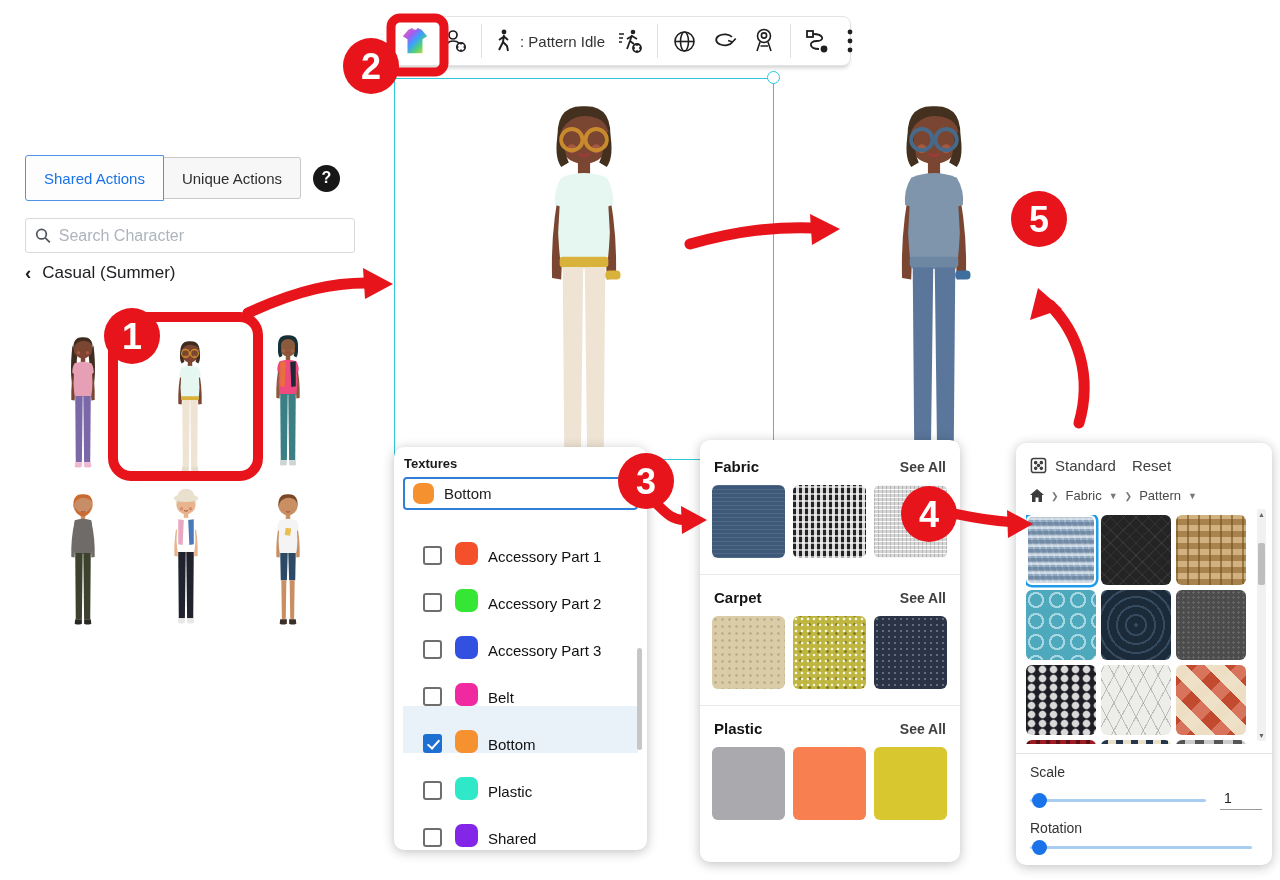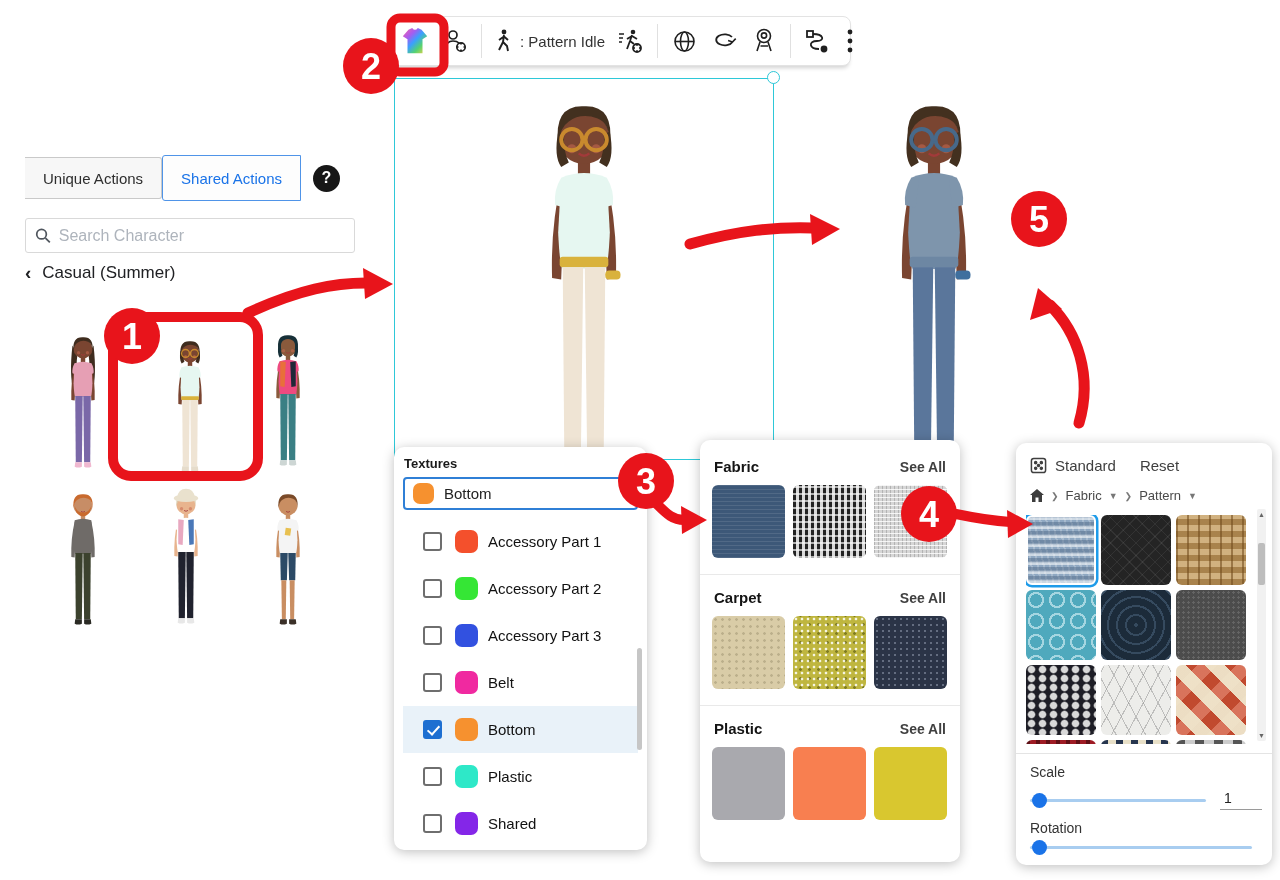--- a/index.html
+++ b/index.html
@@ -37,21 +37,21 @@
   
   .panel { background:#fff; border-radius:10px; box-shadow:0 2px 12px rgba(0,0,0,.25); z-index:4; }
 
   
   .tx-panel { left:394px; top:447px; width:253px; height:403px; padding:8px 9px; }
   .tx-title { font-size:13px; font-weight:bold; color:#1a1a1a; margin:1px 0 6px 1px; }
   .tx-select { height:33px; border:2px solid #2f7fd6; border-radius:4px; display:flex; align-items:center; padding:0 8px; cursor:pointer; }
   .chip { width:21px; height:21px; border-radius:7px; flex:0 0 auto; }
   .tx-select span { font-size:15px; color:#222; margin-left:10px; }
   .tx-list { margin-top:8px; position:relative; }
-  .tx-row { height:47px; display:flex; align-items:center; padding-left:20px; cursor:pointer; }
+  .tx-row { height:47px; display:flex; align-items:flex-end; padding-left:20px; cursor:pointer; }
   .tx-row.hl { background:#e9f2f9; }
   .cb { width:19px; height:19px; border:2px solid #6e6e6e; border-radius:3px; background:#fff; flex:0 0 auto; position:relative; }
   .cb.checked { background:#1d6fd1; border-color:#1d6fd1; }
   .cb.checked::after { content:""; position:absolute; left:5px; top:1px; width:5px; height:10px;
     border:solid #fff; border-width:0 2.5px 2.5px 0; transform:rotate(42deg); }
   .tx-row .chip { margin-left:13px; width:23px; height:23px; }
   .tx-row span { font-size:15px; color:#111; margin-left:10px; }
   .tx-scroll { position:absolute; right:-4px; top:130px; width:5px; height:102px; border-radius:3px; background:#c6c6c6; }
 
   
@@ -60,21 +60,21 @@
   .mat-head b { font-size:15px; color:#141414; }
   .seeall { font-size:14px; font-weight:bold; color:#404040; cursor:pointer; }
   .mat-row { display:flex; gap:8px; }
   .msw { width:73px; height:73px; border-radius:6px; cursor:pointer; }
   .mat-sep { height:1px; background:#e9e9e9; margin:16px -12px 14px -12px; }
 
   
   .pat-panel { left:1016px; top:443px; width:256px; height:422px; padding:12px 10px; }
   .pat-actions { display:flex; align-items:center; gap:8px; margin:2px 0 14px 4px; }
   .pat-actions .txt { font-size:15px; color:#3f3f3f; cursor:pointer; }
-  .pat-actions .txt + .txt { margin-left:16px; }
+  .pat-actions .txt + .txt { margin-left:8px; }
   .crumbs { display:flex; align-items:center; gap:7px; font-size:13px; color:#4a4a4a; margin:0 0 12px 4px; }
   .crumbs .dchev { font-size:9px; color:#777; }
   .pat-grid { display:grid; grid-template-columns:repeat(3,70px); grid-auto-rows:70px; gap:5px; width:222px; height:229px; overflow:hidden; }
   .psw { width:70px; height:70px; border-radius:6px; cursor:pointer; }
   .psw.sel { border:2px solid #fff; box-shadow:0 0 0 2.5px #1e9be9; }
   .pat-scroll { position:absolute; right:6px; top:66px; width:9px; height:232px; background:#f1f1f1; border-radius:2px; }
   .pat-scroll .up, .pat-scroll .dn { position:absolute; left:1px; font-size:7px; color:#666; }
   .pat-scroll .up { top:2px; } .pat-scroll .dn { bottom:2px; }
   .pat-scroll .pthumb { position:absolute; left:1px; top:34px; width:7px; height:42px; background:#bdbdbd; border-radius:2px; }
   .pat-sep { height:1px; background:#e4e4e4; margin:9px -10px 10px -10px; }
@@ -241,25 +241,25 @@
   <div class="tbtn" style="width:26px">
     <svg class="icon" width="6" height="24" viewBox="0 0 6 24">
       <circle cx="3" cy="3" r="2.4" fill="#1f1f1f"></circle>
         <circle cx="3" cy="12" r="2.4" fill="#1f1f1f"></circle>
         <circle cx="3" cy="21" r="2.4" fill="#1f1f1f"></circle>
     </svg>
   </div>
 </div>
 
 <div class="abs tabs">
+  <div class="tab active">
+      <span>Shared Actions</span>
+    </div>
   <div class="tab inactive">
       <span>Unique Actions</span>
-    </div>
-  <div class="tab active">
-      <span>Shared Actions</span>
     </div>
   <div class="help">
       <span>?</span>
     </div>
 </div>
 
 <div class="abs search">
   <svg class="icon" width="17" height="17" viewBox="0 0 18 18" fill="none" stroke="#50565e" stroke-width="2">
     <circle cx="7.5" cy="7.5" r="5.5"></circle>
       <path d="M12 12 L17 17"></path>

